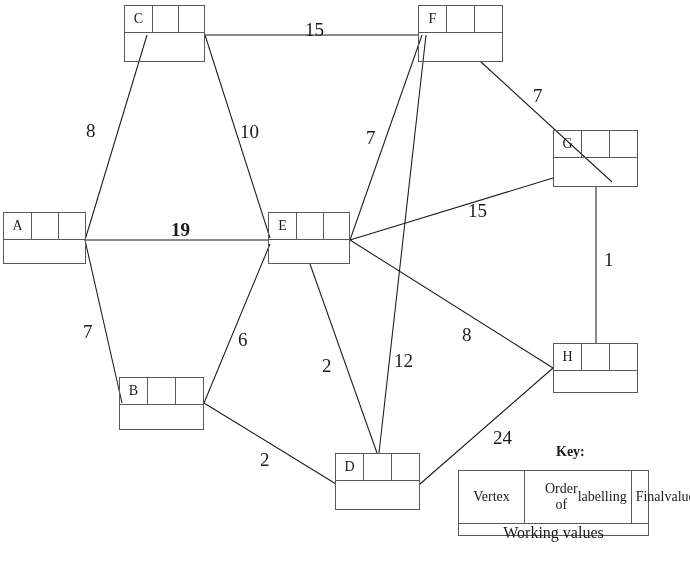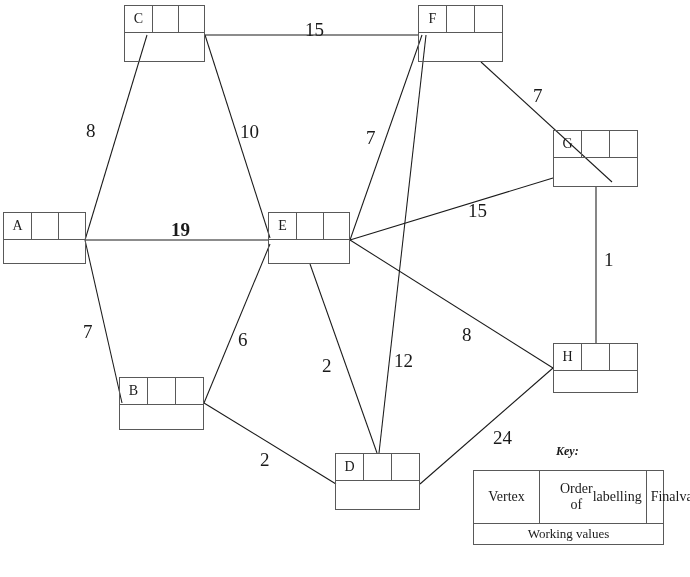--- a/index.html
+++ b/index.html
@@ -72,25 +72,24 @@
   }
   .edge-label {
     position: absolute;
     font-size: 19px;
     color: #1a1a1a;
     line-height: 1;
     white-space: nowrap;
   }
   .key-title {
     position: absolute;
-    font-size: 12px;
+    font-size: 14px;
     font-weight: bold;
     color: #1a1a1a;
     line-height: 1;
-    font-style: italic;
   }
   #key-table {
     position: absolute;
     box-sizing: border-box;
     border: 1.2px solid #595959;
     display: flex;
     flex-direction: column;
   }
   .key-top-row {
     display: flex;
@@ -111,21 +110,21 @@
     border-right: 1.2px solid #595959;
   }
   .key-cell.k-vertex { flex: 0 0 66px; }
   .key-cell.k-order  { flex: 0 0 66px; margin-left: 16px; }
   .key-cell.k-final  { flex: 1 1 auto; border-right: none; }
   .key-bottom-row {
     flex: 1 1 auto;
     display: flex;
     align-items: center;
     justify-content: center;
-    font-size: 13px;
+    font-size: 16px;
     color: #1a1a1a;
   }
 </style>
 </head>
 <body>
 
 <div id="page">
 
   <svg id="graph-svg" viewBox="0 0 690 577" xmlns="http://www.w3.org/2000/svg">
       <line x1="85" y1="240" x2="147" y2="35" class="edge-line"></line>
@@ -225,21 +224,21 @@
       <div class="edge-label" style="left: 462px; top: 325px;">8</div>
       <div class="edge-label" style="left: 394px; top: 351px;">12</div>
       <div class="edge-label" style="left: 533px; top: 86px;">7</div>
       <div class="edge-label" style="left: 604px; top: 250px;">1</div>
       <div class="edge-label" style="left: 260px; top: 450px;">2</div>
       <div class="edge-label" style="left: 493px; top: 428px;">24</div>
     </div>
 
   <div class="key-title" id="key-title" style="left: 556px; top: 445px;">Key:</div>
 
-  <div id="key-table" style="left: 473px; top: 470px; width: 191px; height: 75px;">
+  <div id="key-table" style="left: 458px; top: 470px; width: 191px; height: 66px;">
     <div class="key-top-row">
       <div class="key-cell k-vertex">Vertex</div>
       <div class="key-cell k-order">
         <span>Order of</span>
           <br>
         <span>labelling</span>
       </div>
       <div class="key-cell k-final">
         <span>Final</span>
           <br>

